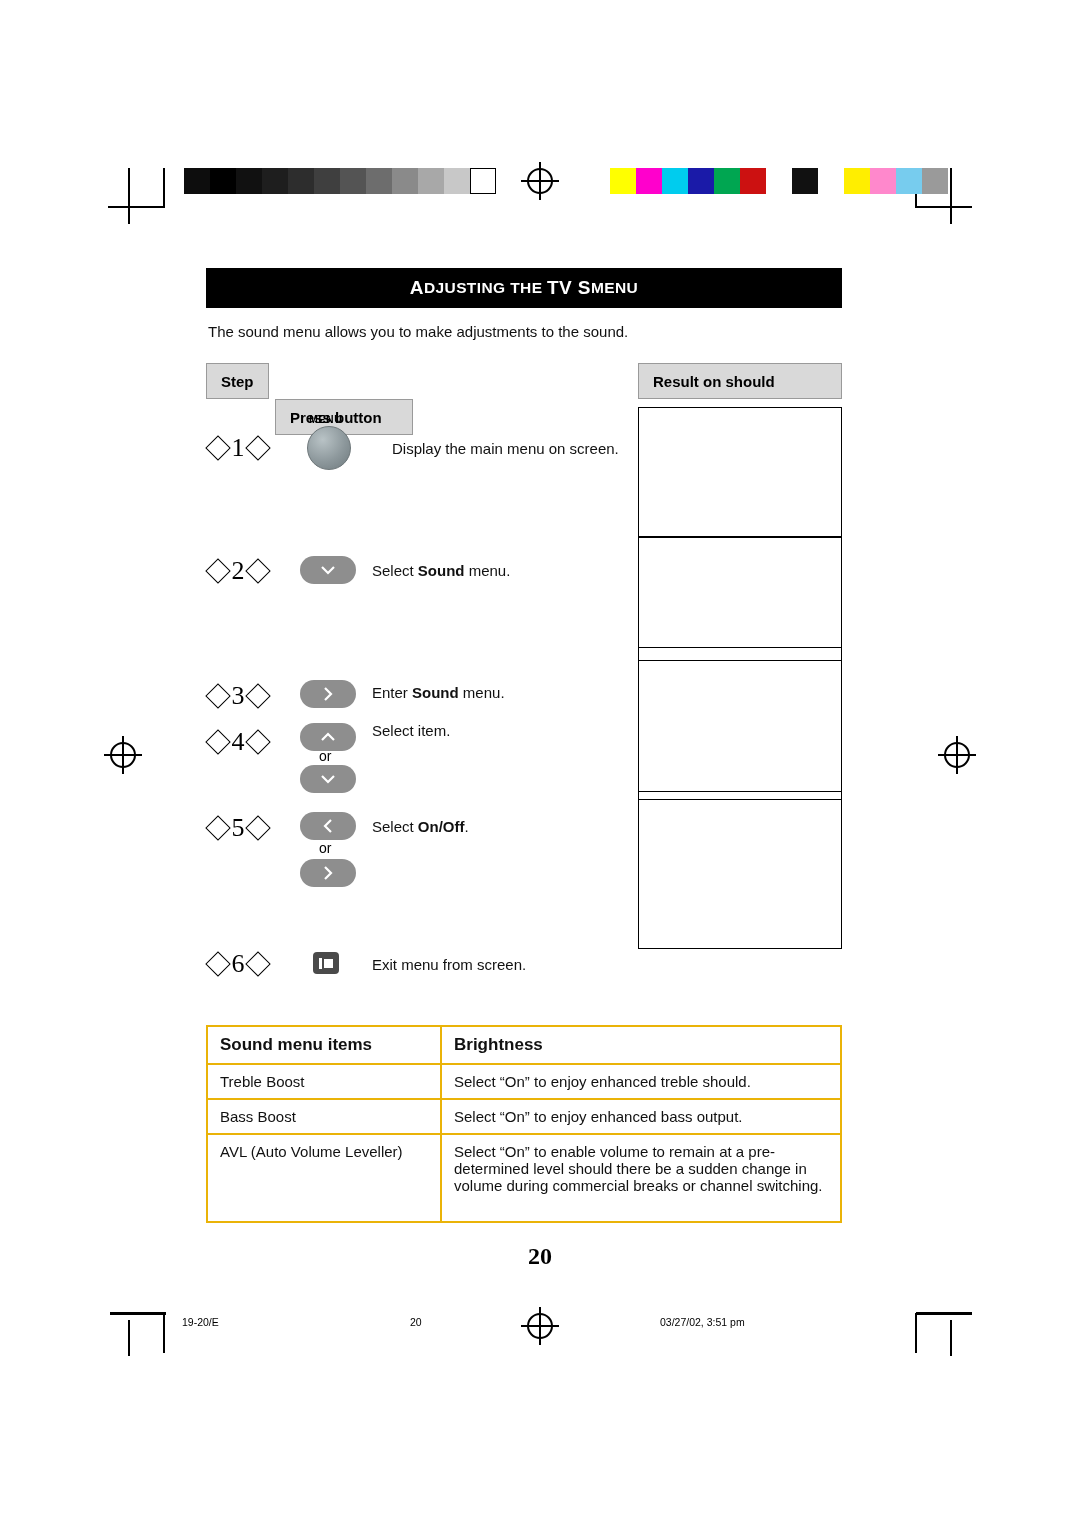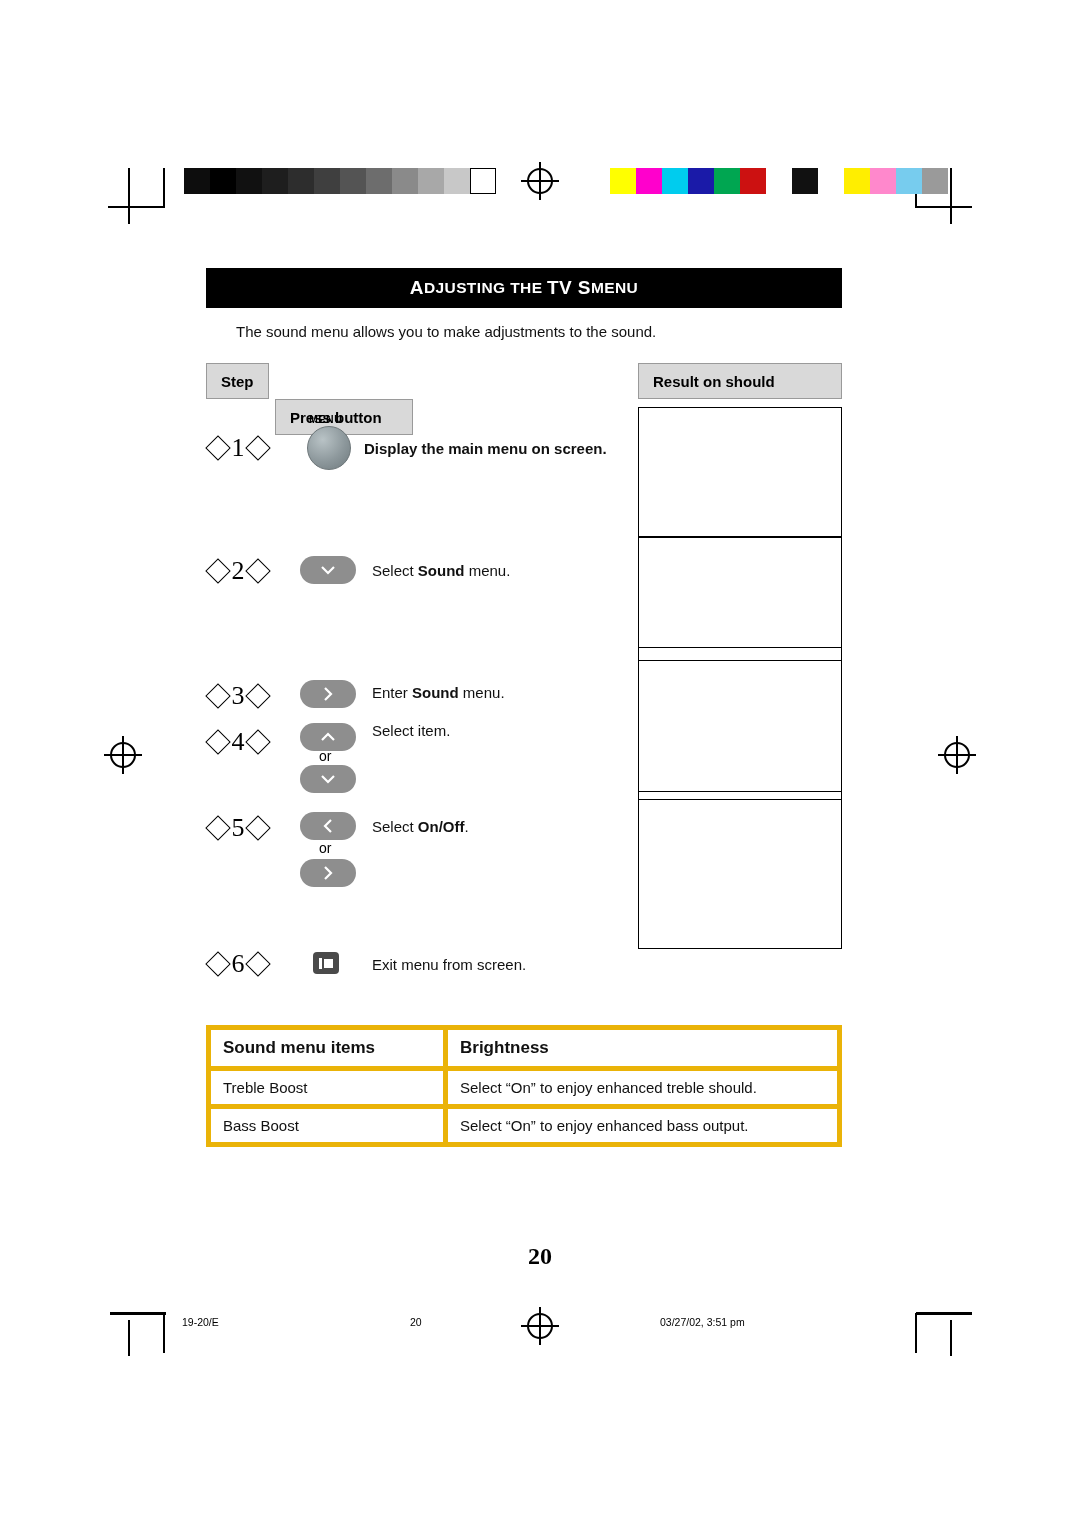--- a/index.html
+++ b/index.html
@@ -64,21 +64,20 @@
   }
   .title-bar .t-big { font-size: 19px; font-weight: bold; }
   .title-bar .t-small { font-size: 15.5px; font-weight: bold; }
 
   .intro {
     position: absolute;
     left: 208px;
     top: 323px;
     font-size: 15px;
     color: #111;
-    margin-left: 28px;
   }
 
   .hdr {
     position: absolute;
     background: #d9d9d9;
     border: 1px solid #9a9a9a;
     font-weight: bold;
     font-size: 15px;
     display: flex;
     align-items: center;
@@ -280,21 +279,21 @@
   .tbl {
     position: absolute;
     left: 206px;
     top: 1025px;
     width: 636px;
     border: 1.6px solid #000;
     border-collapse: collapse;
     box-sizing: border-box;
   }
   .tbl td {
-    border: 5px solid #eab308;
+    border: 2px solid #eab308;
     padding: 8px 12px;
     font-size: 15px;
     vertical-align: top;
     color: #111;
   }
   .tbl .hcell { font-weight: bold; font-size: 17px; }
   .tbl .c1 { width: 208px; }
 
   .pagenum {
     position: absolute;
@@ -380,21 +379,21 @@
 <div class="hdr" id="hdr-press">Press button</div>
 <div class="hdr" id="hdr-result">Result on should</div>
 
 <div class="step-num" style="left:209px; top:428px;">
   <span class="diamond-l"></span>
   <span>1</span>
   <span class="diamond-r"></span>
 </div>
 <div class="menu-label" style="left:309px; top:413px;">MENU</div>
 <div class="menu-btn" style="left:307px; top:426px;"></div>
-<div class="desc" style="left:364px; top:440px;font-weight:bold;">Display the main menu on screen.</div>
+<div class="desc" style="left:392px; top:440px;">Display the main menu on screen.</div>
 
 <div class="step-num" style="left:209px; top:551px;">
   <span class="diamond-l"></span>
   <span>2</span>
   <span class="diamond-r"></span>
 </div>
 <div class="btn-pill" style="left:300px; top:556px;">
   <svg width="18" height="12" viewBox="0 0 18 12">
       <polyline points="3,3 9,9 15,3" fill="none" stroke="#fff" stroke-width="2.2"></polyline>
     </svg>
@@ -623,20 +622,24 @@
     <td class="hcell">Brightness</td>
   </tr>
   <tr>
     <td class="c1">Treble Boost</td>
     <td>Select “On”  to enjoy enhanced treble should.</td>
   </tr>
   <tr>
     <td class="c1">Bass Boost</td>
     <td>Select “On” to enjoy enhanced bass output.</td>
   </tr>
+  <tr>
+    <td class="c1">AVL (Auto Volume Leveller)</td>
+    <td style="height:70px;">Select “On” to enable volume to remain at a pre-determined level should there be a sudden change in volume during commercial breaks or channel switching.</td>
+  </tr>
 </tbody>
   </table>
 
 <div class="pagenum">20</div>
 
 <div class="crop" style="left:110px; top:1312px; width:56px; height:3px;"></div>
 <div class="crop" style="left:163px; top:1313px; width:2px; height:40px;"></div>
 <div class="crop" style="left:128px; top:1320px; width:2px; height:36px;"></div>
 <div class="crop" style="left:916px; top:1312px; width:56px; height:3px;"></div>
 <div class="crop" style="left:915px; top:1313px; width:2px; height:40px;"></div>

